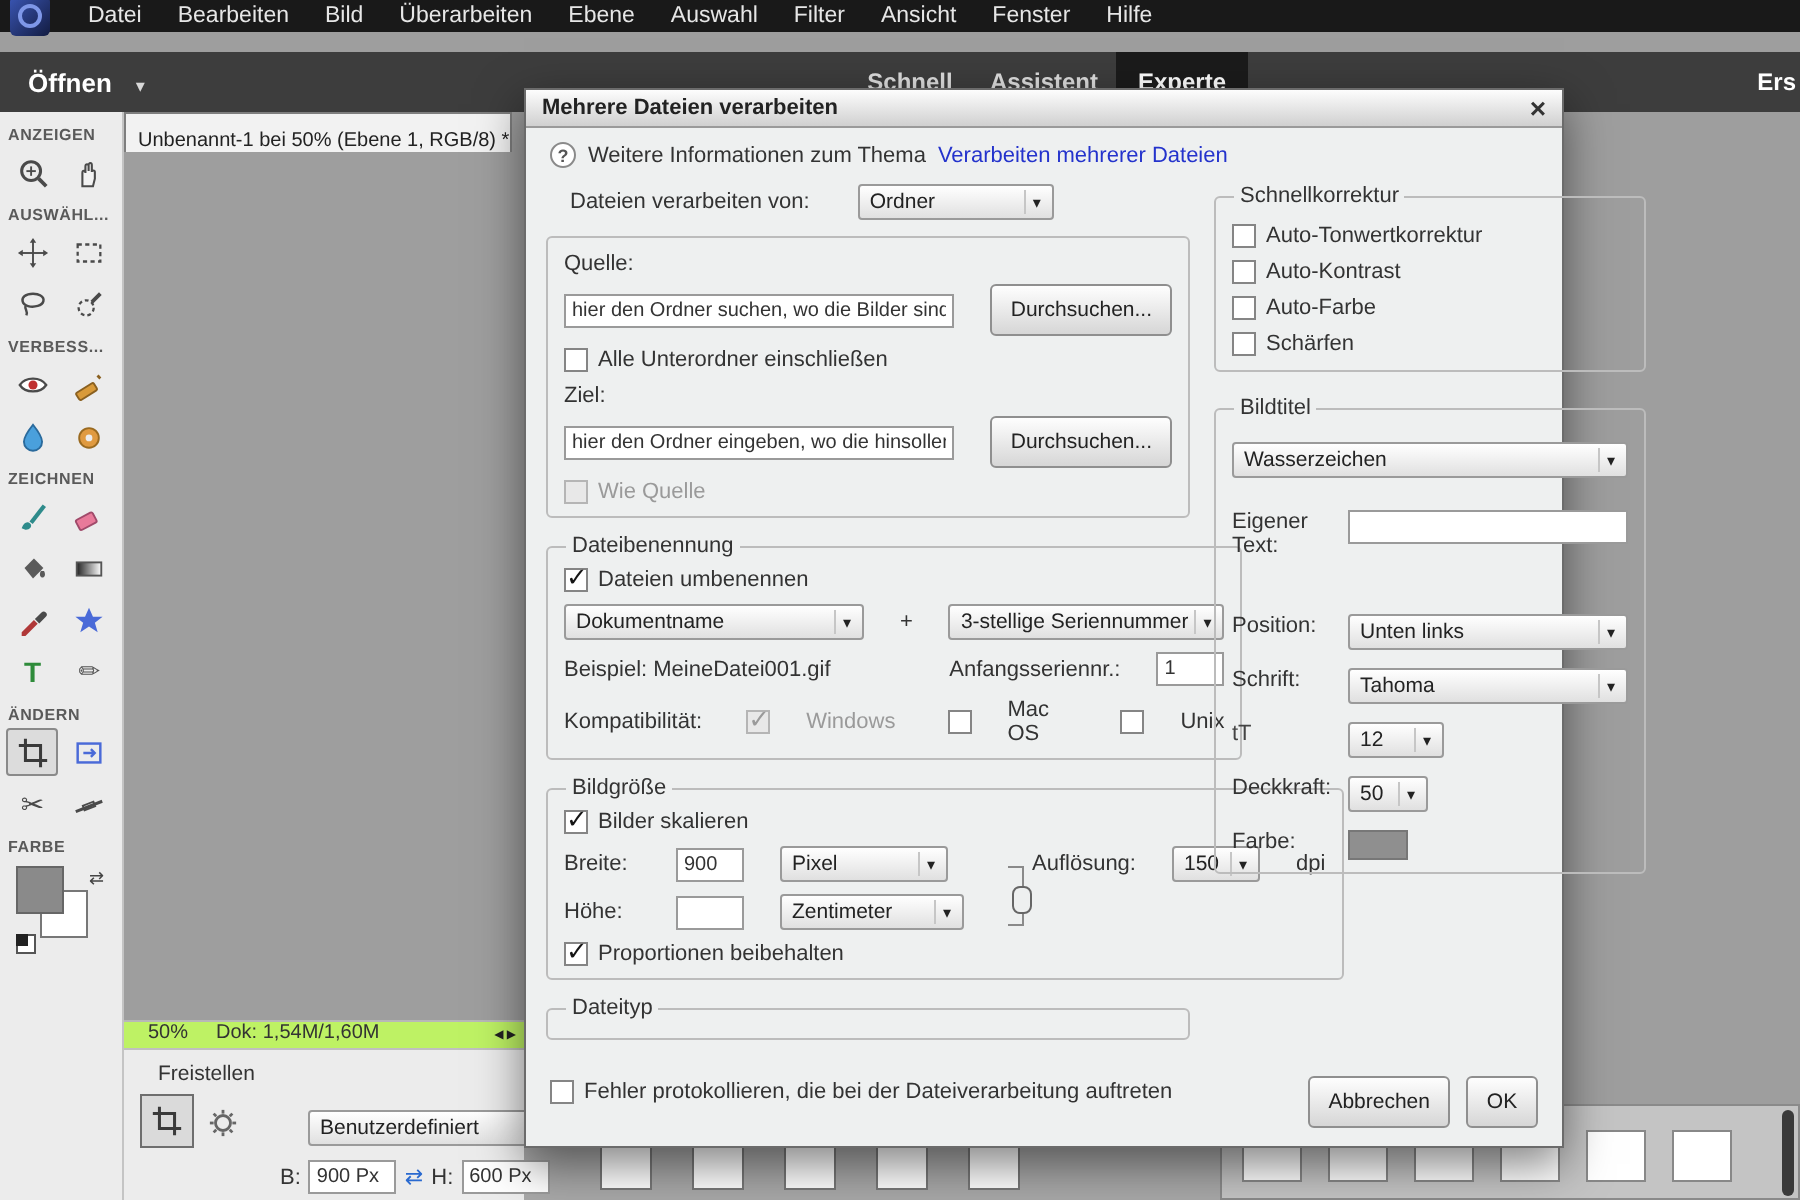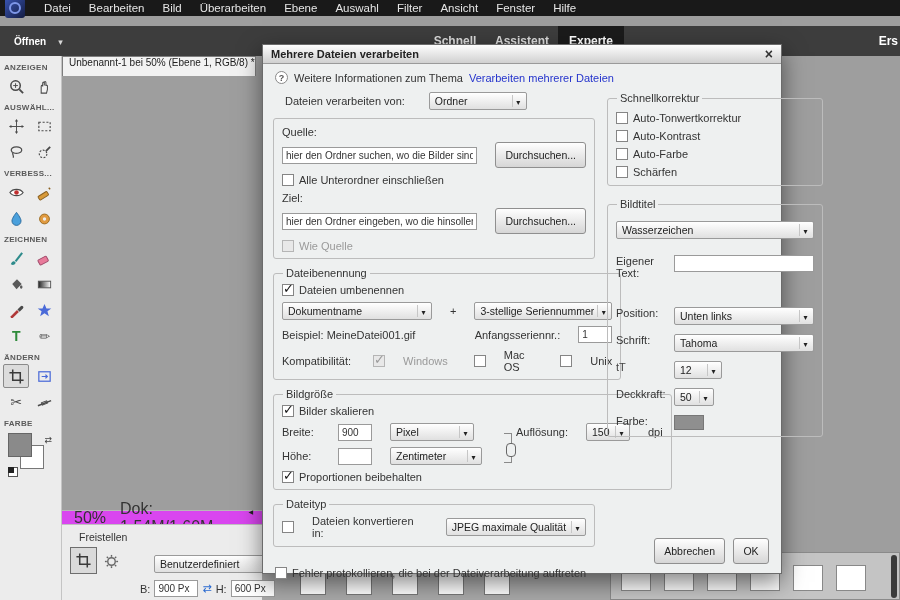--- a/index.html
+++ b/index.html
@@ -7,21 +7,21 @@
 .app{position:relative;width:900px;height:600px;overflow:hidden;background:#9e9e9e;font-size:11px;color:#333}
 
 
 .menubar{position:absolute;top:0;left:0;width:900px;height:16px;background:#191919;display:flex;align-items:center;z-index:3}
 .logo{width:20px;height:20px;margin:0 10px 0 5px;border-radius:3px;background:linear-gradient(135deg,#3a56b4,#131c42);position:relative}
 .logo::after{content:"";position:absolute;inset:4px;border:2px solid #7e97e8;border-radius:50%}
 .menu-item{color:#e6e6e6;padding:0 9px;line-height:26px;font-size:11.5px;cursor:default}
 
 
 .topbar{position:absolute;top:26px;left:0;width:900px;height:30px;background:#3d3d3d;z-index:3}
-.open-btn{position:absolute;left:14px;top:0;height:30px;display:flex;align-items:center;color:#fff;font-weight:bold;font-size:10px}
+.open-btn{position:absolute;left:14px;top:0;height:30px;display:flex;align-items:center;color:#fff;font-weight:bold;font-size:13px}
 .caret{margin-left:12px;color:#d8d8d8}
 .caret::after{content:"▾";font-size:9px}
 .tab{position:absolute;top:0;height:30px;line-height:30px;color:#dedede;font-weight:bold;font-size:12px;text-align:center}
 .tab-schnell{left:424px;width:62px}
 .tab-assistent{left:488px;width:68px}
 .tab-experte{left:558px;width:66px;background:#1b1b1b;color:#fff}
 .create-btn{position:absolute;right:0;top:0;height:30px;line-height:30px;color:#fff;font-weight:bold;font-size:12px;padding-right:2px}
 
 
 .toolbox{position:absolute;top:56px;left:0;width:62px;height:544px;background:#ececec;border-right:1px solid #c4c4c4;padding-top:3px;z-index:2}
@@ -35,24 +35,24 @@
 .color-swatches{position:relative;width:46px;height:46px;margin:4px 0 0 8px}
 .bg-swatch{position:absolute;left:12px;top:12px;width:24px;height:24px;background:#fff;border:1px solid #777}
 .fg-swatch{position:absolute;left:0;top:0;width:24px;height:24px;background:#8a8a8a;border:1px solid #666}
 .swap-colors{position:absolute;right:2px;top:0;color:#444}
 .swap-colors::after{content:"⇄";font-size:9px}
 .mini-colors{position:absolute;left:0;bottom:2px;width:10px;height:10px;background:#fff;border:1px solid #555}
 .mini-colors::after{content:"";position:absolute;left:-1px;top:-1px;width:6px;height:6px;background:#222}
 
 
 .canvas{position:absolute;left:62px;top:56px;width:838px;height:454px;background:#9e9e9e;z-index:0}
-.doc-tab{position:absolute;left:62px;top:56px;width:194px;height:20px;background:#f2f2f2;border:1px solid #7e7e7e;border-bottom:none;display:flex;align-items:flex-start;gap:6px;padding:0 6px;font-size:10px;color:#222;z-index:1;white-space:nowrap;overflow:hidden}
-
-
-.statusbar{position:absolute;left:62px;top:510px;width:200px;height:14px;background:#d946ef;border-top:1px solid #b8b8b8;display:flex;align-items:center;gap:14px;padding:0 4px 0 12px;font-size:16px;color:#333;z-index:1}
+.doc-tab{position:absolute;left:62px;top:56px;width:194px;height:20px;background:#f2f2f2;border:1px solid #7e7e7e;border-bottom:none;display:flex;align-items:flex-end;gap:6px;padding:0 6px;font-size:10px;color:#222;z-index:1;white-space:nowrap;overflow:hidden}
+
+
+.statusbar{position:absolute;left:62px;top:510px;width:200px;height:14px;background:#bef264;border-top:1px solid #b8b8b8;display:flex;gap:14px;padding:0 4px 0 12px;font-size:10px;color:#333;z-index:1}
 .status-arrows{margin-left:auto;color:#222}
 .status-arrows::after{content:"◀ ▶";font-size:6px}
 
 
 .tool-options{position:absolute;left:62px;top:524px;width:200px;height:76px;background:#ececec;border-top:1px solid #c0c0c0;z-index:1}
 .to-title{position:absolute;left:17px;top:6px;font-size:10.5px;color:#333}
 .to-tool{position:absolute;left:8px;top:22px;width:27px;height:27px;border:1px solid #6e6e6e;background:#dadada;display:flex;align-items:center;justify-content:center}
 .to-gear{position:absolute;left:42px;top:29px}
 .to-preset{position:absolute;left:92px;top:30px;width:130px}
 .to-dims{position:absolute;left:78px;top:55px;display:flex;align-items:center;gap:4px}
@@ -465,28 +465,20 @@
               </div>
               <span class="chain"></span>
             </div>
             <div class="cbrow" style="margin-bottom:2px">
               <span class="cb checked"></span>
               <span>Proportionen beibehalten</span>
             </div>
           </fieldset>
           <fieldset>
             <legend>Dateityp</legend>
-            <div class="row" style="margin-bottom:3px">
-              <span class="cb"></span>
-              <span>Dateien konvertieren in:</span>
-              <div class="dd" style="width:148px;margin-left:6px">
-                <span class="dd-val">JPEG maximale Qualität</span>
-                <span class="dd-arrow"></span>
-              </div>
-            </div>
           </fieldset>
         </div>
 
         <div class="col-right">
           <fieldset>
             <legend>Schnellkorrektur</legend>
             <div class="cbrow" style="margin-top:3px">
               <span class="cb"></span>
               <span>Auto-Tonwertkorrektur</span>
             </div>

